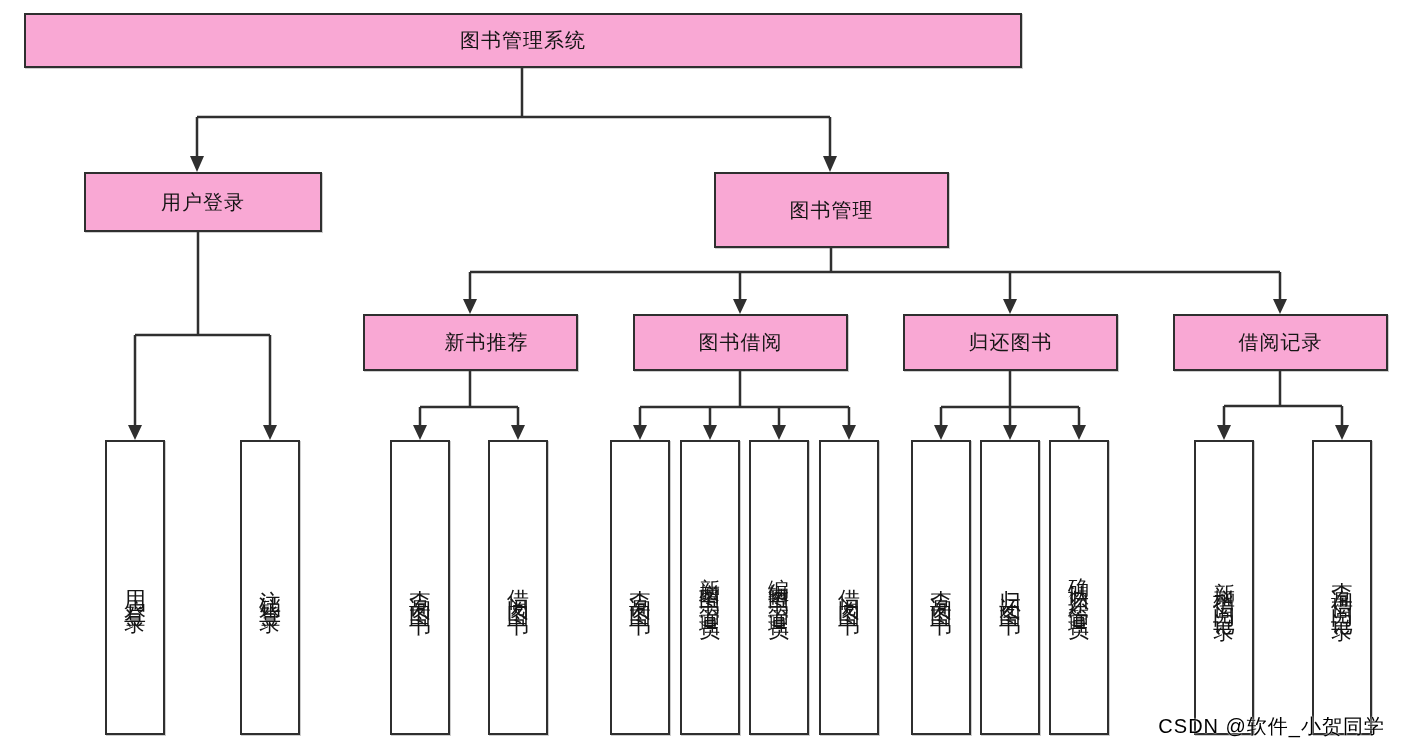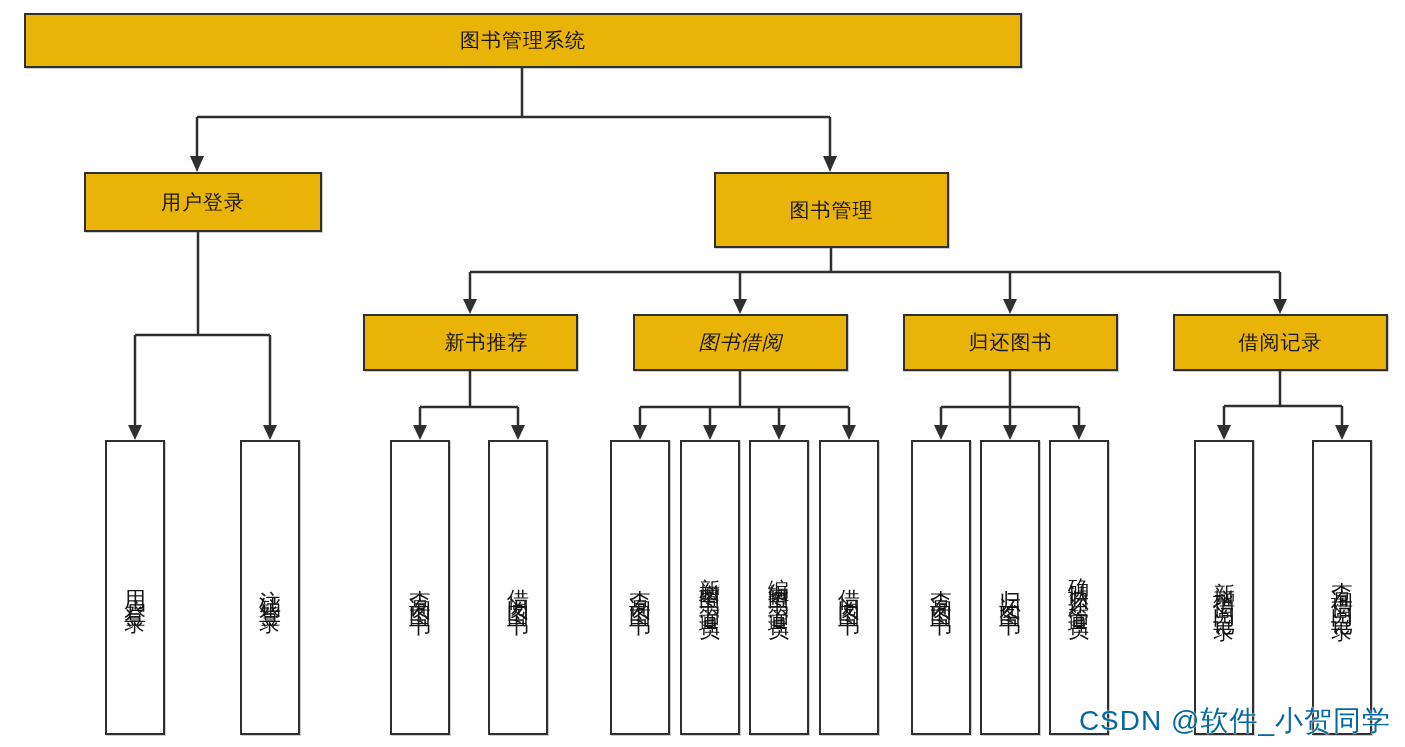--- a/index.html
+++ b/index.html
@@ -8,21 +8,21 @@
     width:1405px;height:747px;
     background:#ffffff;
     font-family:"Liberation Sans", sans-serif;
     overflow:hidden;
   }
   #wires{position:absolute;left:0;top:0;width:1405px;height:747px;}
   .hnode{
     position:absolute;
     box-sizing:border-box;
     border:2.5px solid #2f2f2f;
-    background:#eab308;
+    background:#f9a8d4;
     display:flex;align-items:center;justify-content:center;
     font-size:20px;color:#151515;
     letter-spacing:1px;
     box-shadow:1px 1px 0 rgba(60,60,60,.25);
   }
   .vnode{
     position:absolute;
     box-sizing:border-box;
     border:2px solid #2f2f2f;
     background:#ffffff;
@@ -30,23 +30,23 @@
     writing-mode:vertical-rl;
     text-orientation:mixed;
     font-size:22px;color:#151515;
     letter-spacing:8px;
     line-height:1;
     box-shadow:1px 1px 0 rgba(60,60,60,.25);
   }
   .vnode span{display:block;}
   #watermark{
     position:absolute;
-    right:14px;bottom:7px;
-    font-size:28px;
-    color:#0369a1;
+    right:20px;bottom:7px;
+    font-size:20px;
+    color:#000000;
     text-shadow:0 0 2px #ffffff,0 0 1px #ffffff;
     letter-spacing:1px;
     z-index:10;
     white-space:nowrap;
   }
 </style>
 </head>
 <body>
 
 <div id="canvas">
@@ -78,21 +78,21 @@
       <path d="M1217 425 L1231 425 L1224 440 Z M1335 425 L1349 425 L1342 440 Z"></path>
     </g>
   </svg>
 
   <div class="hnode" style="left:24px;top:13px;width:998px;height:55px;">图书管理系统</div>
 
   <div class="hnode" style="left:84px;top:172px;width:238px;height:60px;">用户登录</div>
   <div class="hnode" style="left:714px;top:172px;width:235px;height:76px;">图书管理</div>
 
   <div class="hnode" style="left:363px;top:314px;width:215px;height:57px;padding-left:32px;">新书推荐</div>
-  <div class="hnode" style="left:633px;top:314px;width:215px;height:57px;font-style:italic;">图书借阅</div>
+  <div class="hnode" style="left:633px;top:314px;width:215px;height:57px;">图书借阅</div>
   <div class="hnode" style="left:903px;top:314px;width:215px;height:57px;">归还图书</div>
   <div class="hnode" style="left:1173px;top:314px;width:215px;height:57px;">借阅记录</div>
 
   <div class="vnode" style="left:105px;top:440px;width:60px;height:295px;">
     <span>用户登录</span>
   </div>
   <div class="vnode" style="left:240px;top:440px;width:60px;height:295px;">
     <span>注销登录</span>
   </div>
 

